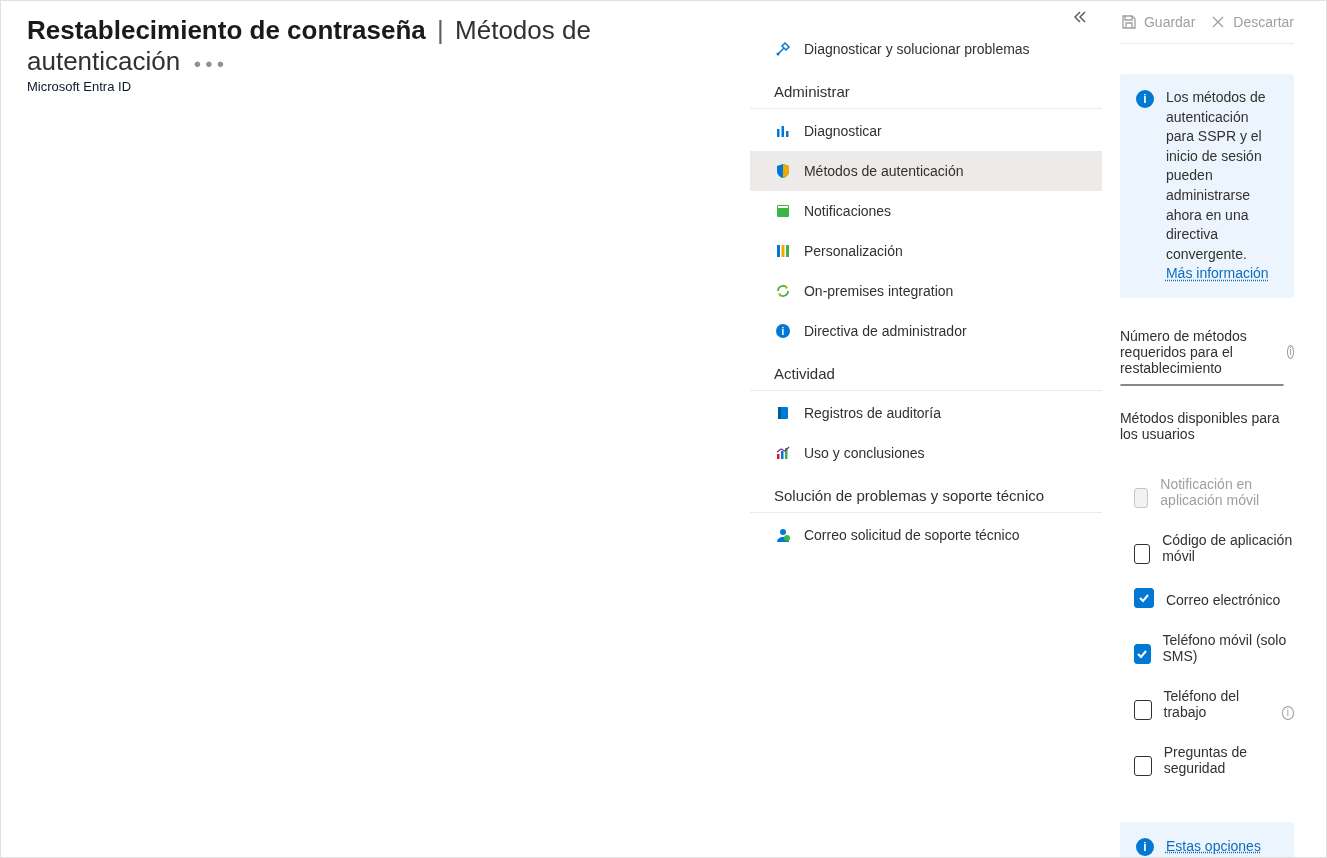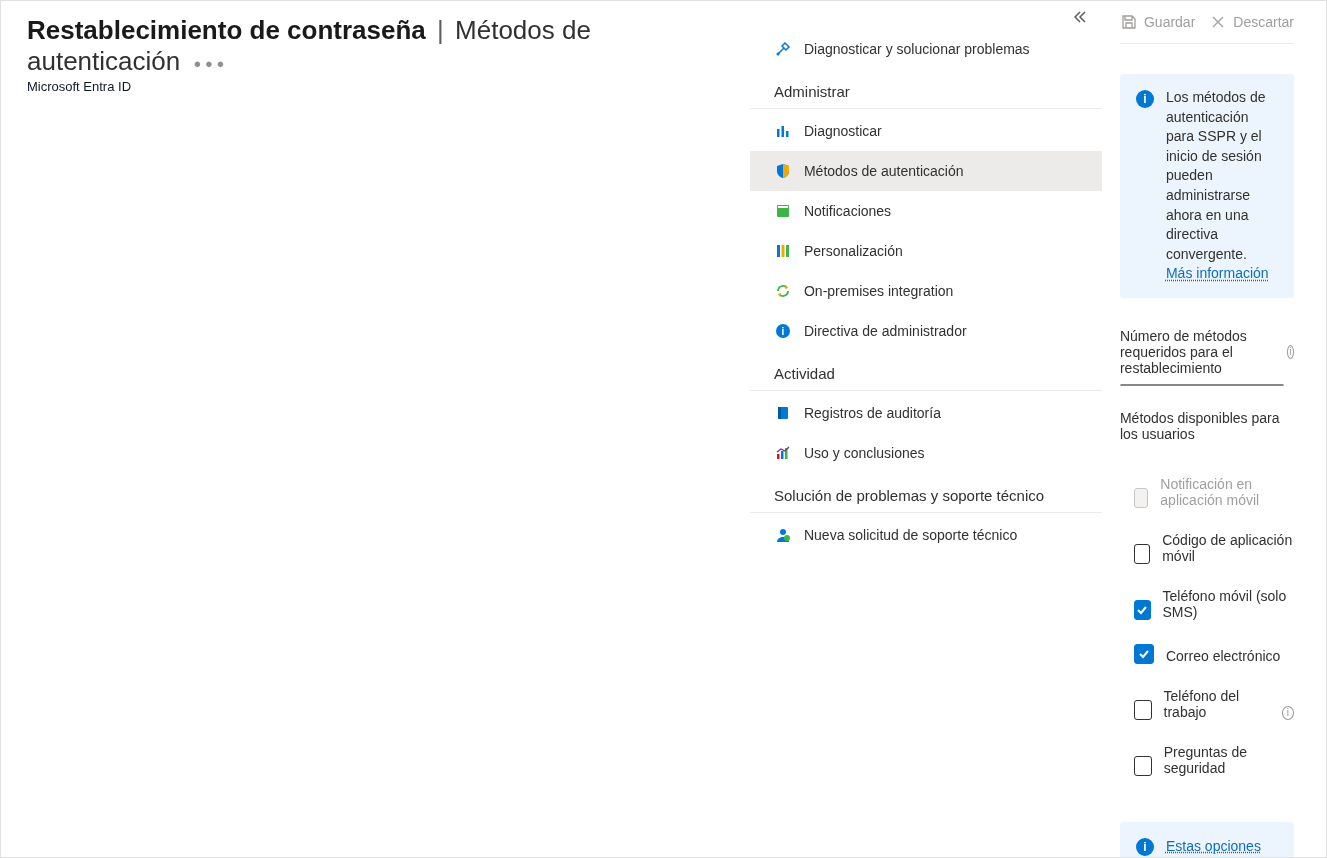--- a/index.html
+++ b/index.html
@@ -176,21 +176,21 @@
       <div class="sidebar-section">Solución de problemas y soporte técnico</div>
 
       <div class="sidebar-item">
         <span class="icon">
           <svg width="16" height="16" viewBox="0 0 16 16">
               <circle cx="8" cy="5" r="3" fill="#0078d4"></circle>
               <path d="M2 15c0-3 3-5 6-5s6 2 6 5" fill="#0078d4"></path>
               <circle cx="12" cy="11" r="3" fill="#3bb44a"></circle>
             </svg>
         </span>
-        <span>Nueva solicitud de soporte técnico</span>
+        <span>Correo solicitud de soporte técnico</span>
       </div>
     </div>
 
     <div class="main">
       <div class="toolbar">
         <div class="tool-btn">
           <svg width="18" height="18" viewBox="0 0 18 18">
               <path d="M3 3h9l3 3v9H3V3z M5 3v4h7V3 M6 10h6v5H6z" stroke="currentColor" stroke-width="1.3" fill="none"></path>
             </svg>
           <span>Guardar</span>
@@ -231,29 +231,29 @@
         <div class="checkbox-row">
           <div class="fake-check"></div>
           <span class="checkbox-label">Código de aplicación móvil</span>
         </div>
         <div class="checkbox-row">
           <div class="fake-check checked">
             <svg width="12" height="12" viewBox="0 0 12 12">
                 <path d="M2 6l3 3 5-6" stroke="#fff" stroke-width="2" fill="none"></path>
               </svg>
           </div>
-          <span class="checkbox-label">Teléfono móvil (solo SMS)</span>
+          <span class="checkbox-label">Correo electrónico</span>
         </div>
         <div class="checkbox-row">
           <div class="fake-check checked">
             <svg width="12" height="12" viewBox="0 0 12 12">
                 <path d="M2 6l3 3 5-6" stroke="#fff" stroke-width="2" fill="none"></path>
               </svg>
           </div>
-          <span class="checkbox-label">Correo electrónico</span>
+          <span class="checkbox-label">Teléfono móvil (solo SMS)</span>
         </div>
         <div class="checkbox-row">
           <div class="fake-check"></div>
           <span class="checkbox-label">Teléfono del trabajo</span>
           <span class="help-circle">i</span>
         </div>
         <div class="checkbox-row">
           <div class="fake-check"></div>
           <span class="checkbox-label">Preguntas de seguridad</span>
         </div>

